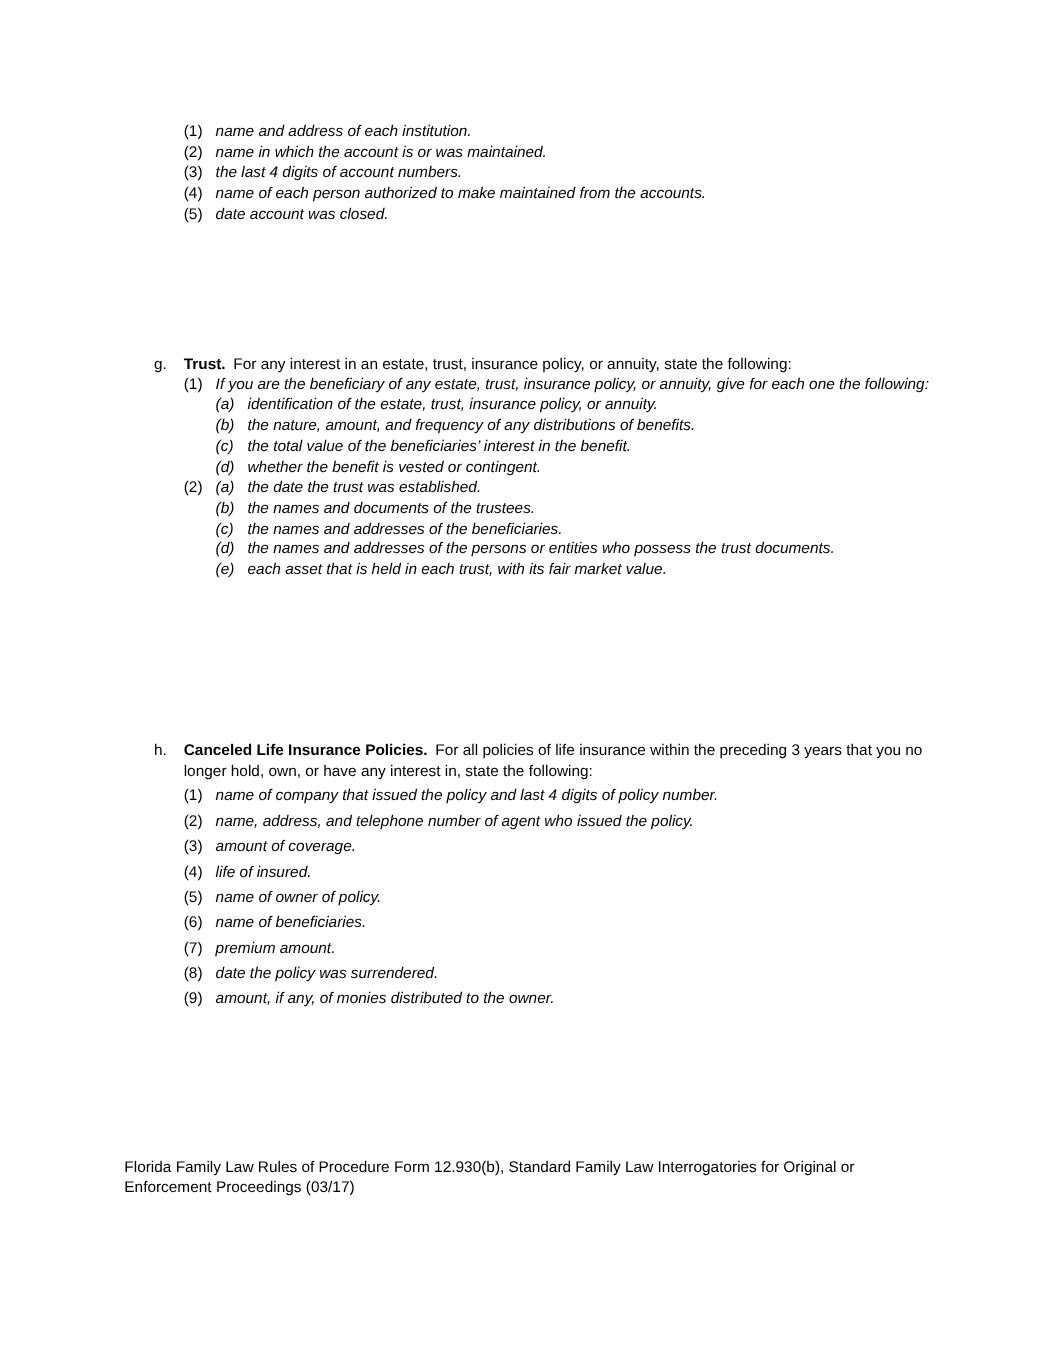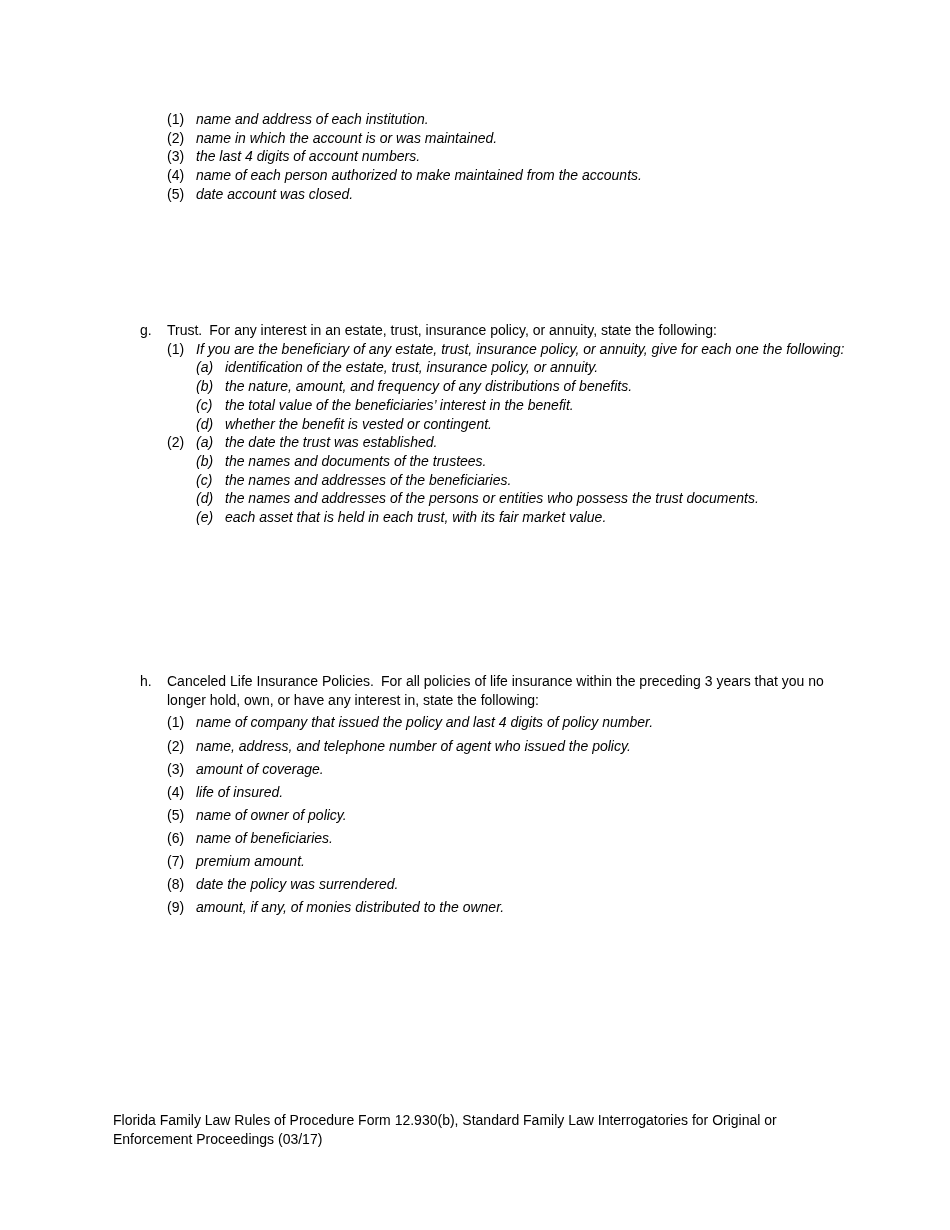--- a/index.html
+++ b/index.html
@@ -18,33 +18,33 @@
   
   .li { display: flex; align-items: flex-start; }
   .num { width: 29px; flex-shrink: 0; }
   .txt { flex: 1; min-width: 0; font-style: italic; }
 
   
   .section { display: flex; align-items: flex-start; }
   .sec-label { width: 27px; flex-shrink: 0; }
   .sec-content { flex: 1; min-width: 0; }
 
-  .bold { font-weight: 400; margin-right: 7px; }
+  .bold { font-weight: 700; margin-right: 7px; }
 
   
   .sublist { width: 100%; }
 
   
   .list-spaced { margin-top: 4px; }
   .list-spaced .li { margin-bottom: 4.4px; }
 
   #account-list { left: 167px; top: 110px; width: 660px; }
   #section-g   { left: 140px; top: 321px; width: 712px; }
   #section-h   { left: 140px; top: 672px; width: 712px; }
-  #footer      { left: 113px; top: 1111px; width: 700px; }
+  #footer      { left: 113px; top: 1051px; width: 700px; }
 </style>
 </head>
 <body>
 
 <div class="page">
 
   <div class="abs" id="account-list">
 
       <div class="li">
         <span class="num">(1)</span>

